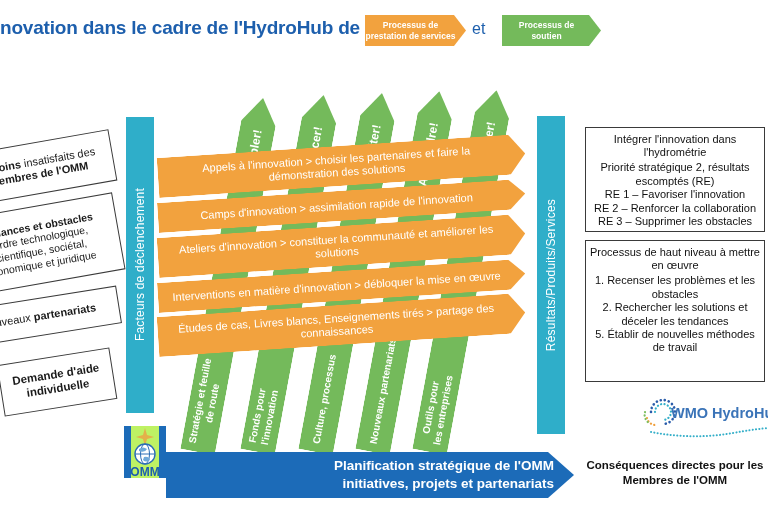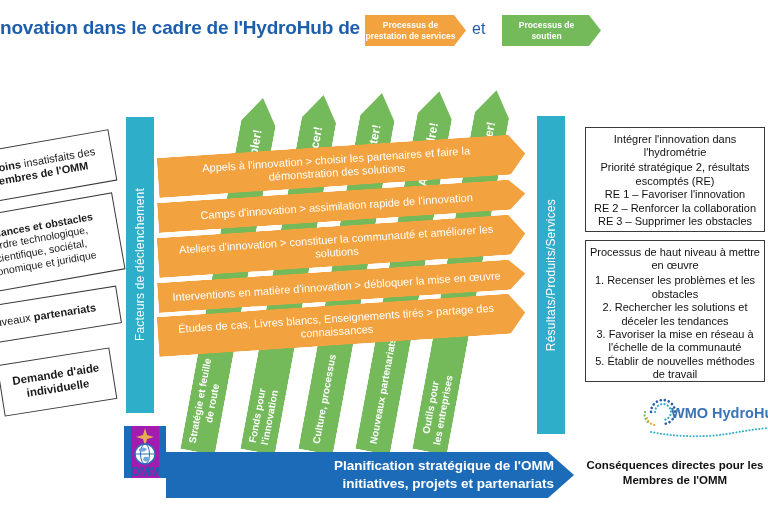--- a/index.html
+++ b/index.html
@@ -89,21 +89,21 @@
 
   
   #blue-arrow{
     position:absolute;left:166px;top:452px;width:408px;height:46px;background:#1C6BB8;z-index:4;
     clip-path:polygon(0 0,calc(100% - 26px) 0,100% 50%,calc(100% - 26px) 100%,0 100%);
     display:flex;flex-direction:column;align-items:flex-end;justify-content:center;
     color:#fff;font-weight:bold;font-size:13.5px;line-height:1.3;text-align:center;
     padding-right:20px;box-sizing:border-box;
   }
   
-  #wmo-logo{position:absolute;left:124px;top:426px;width:42px;height:52px;background:#a21caf;z-index:5;}
+  #wmo-logo{position:absolute;left:124px;top:426px;width:42px;height:52px;background:#bef264;z-index:5;}
 </style>
 </head>
 <body>
 
 <div class="title">novation dans le cadre de l'HydroHub de l'OMM</div>
 
 <div class="badge badge-service">
   <span>Processus de</span>
   <span>prestation de services</span>
 </div>
@@ -194,21 +194,20 @@
   <div class="ibtitle">Intégrer l'innovation dans l'hydrométrie</div>
   <div class="ibline">Priorité stratégique 2, résultats escomptés (RE)</div>
   <div class="ibline">RE 1 – Favoriser l'innovation</div>
   <div class="ibline">RE 2 – Renforcer la collaboration</div>
   <div class="ibline">RE 3 – Supprimer les obstacles</div>
 </div>
 <div class="infobox" style="top:240px;height:142px;">
   <div class="ibtitle">Processus de haut niveau à mettre en œuvre</div>
   <div class="ibline">1. Recenser les problèmes et les obstacles</div>
   <div class="ibline">2. Rechercher les solutions et déceler les tendances</div>
-  <div class="ibline">3. Favoriser la mise en réseau à l'échelle de la communauté</div>
   <div class="ibline">5. Établir de nouvelles méthodes de travail</div>
 </div>
 
 <div id="hydrohub">
   <svg width="146" height="50" viewBox="0 0 146 50">
     <g fill="none" stroke-linecap="round">
       <path d="M18,20 A12,12 0 1,1 30,32" stroke="#2A5CAA" stroke-width="2.6" stroke-dasharray="0.1 4"></path>
       <path d="M22,20 A8,8 0 1,1 30,28" stroke="#35AFC9" stroke-width="2.2" stroke-dasharray="0.1 3.4"></path>
       <path d="M14,26 A9,9 0 0,0 24,33" stroke="#F0A03C" stroke-width="2.2" stroke-dasharray="0.1 3.4"></path>
       <path d="M12,20 A10,10 0 0,0 16,31" stroke="#7CBF5F" stroke-width="2.2" stroke-dasharray="0.1 3.4"></path>

